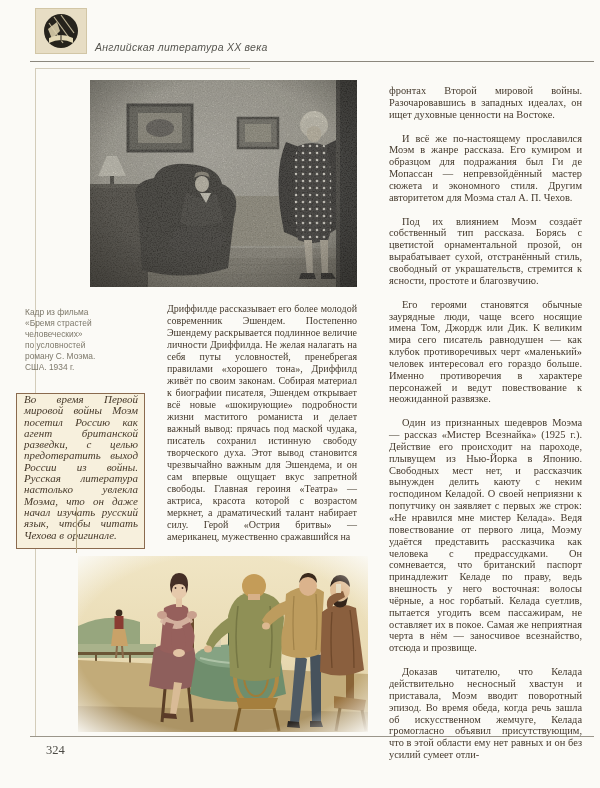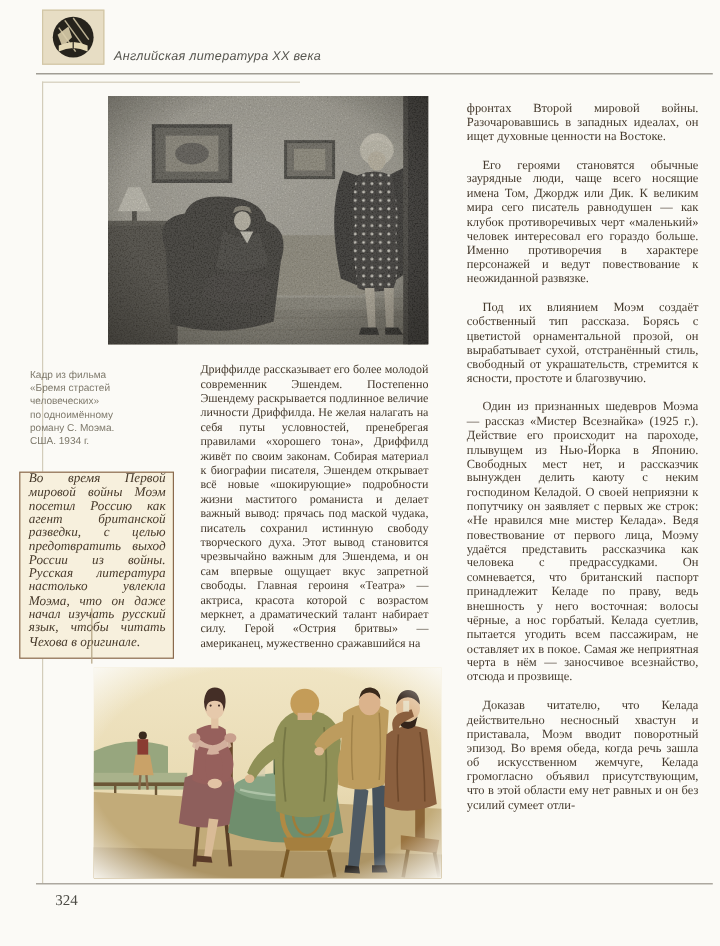--- a/index.html
+++ b/index.html
@@ -134,40 +134,41 @@
       <rect width="267" height="207" filter="url(#grainL)" opacity="0.22"></rect>
       <rect width="267" height="207" fill="url(#vignette)"></rect>
     </svg>
   </div>
 
   <div class="photo-caption">
 
   <div>Кадр из фильма</div>
       <div>«Бремя страстей</div>
       <div>человеческих»</div>
-      <div>по одноимённому</div>
+      <div>по условностей</div>
       <div>роману С. Моэма.</div>
       <div>США. 1934 г.</div>
     </div>
 
   <div class="sidebar-note">
     <span>Во время Первой мировой войны Моэм посетил Россию как агент британской разведки, с целью предотвратить выход России из войны. Русская литература настолько увлекла Моэма, что он даже начал изучать русский язык, чтобы читать Чехова в оригинале.</span>
   </div>
   <div class="note-tail"></div>
 
   <div class="col col-middle">
 
   <p>Дриффилде рассказывает его более молодой современник Эшендем. Постепенно Эшендему раскрывается подлинное величие личности Дриффилда. Не желая налагать на себя путы условностей, пренебрегая правилами «хорошего тона», Дриффилд живёт по своим законам. Собирая материал к биографии писателя, Эшендем открывает всё новые «шокирующие» подробности жизни маститого романиста и делает важный вывод: прячась под маской чудака, писатель сохранил истинную свободу творческого духа. Этот вывод становится чрезвычайно важным для Эшендема, и он сам впервые ощущает вкус запретной свободы. Главная героиня «Театра» — актриса, красота которой с возрастом меркнет, а драматический талант набирает силу. Герой «Острия бритвы» — американец, мужественно сражавшийся на</p>
     </div>
 
   <div class="col col-right">
 
   <p>фронтах Второй мировой войны. Разочаровавшись в западных идеалах, он ищет духовные ценности на Востоке.</p>
+      <p class="indent">И всё же по-настоящему прославился Моэм в жанре рассказа. Его кумиром и образцом для подражания был Ги де Мопассан — непревзойдённый мастер сюжета и экономного стиля. Другим авторитетом для Моэма стал А. П. Чехов.</p>
+      <p class="indent">Под их влиянием Моэм создаёт собственный тип рассказа. Борясь с цветистой орнаментальной прозой, он вырабатывает сухой, отстранённый стиль, свободный от украшательств, стремится к ясности, простоте и благозвучию.</p>
       <p class="indent">Его героями становятся обычные заурядные люди, чаще всего носящие имена Том, Джордж или Дик. К великим мира сего писатель равнодушен — как клубок противоречивых черт «маленький» человек интересовал его гораздо больше. Именно противоречия в характере персонажей и ведут повествование к неожиданной развязке.</p>
-      <p class="indent">Под их влиянием Моэм создаёт собственный тип рассказа. Борясь с цветистой орнаментальной прозой, он вырабатывает сухой, отстранённый стиль, свободный от украшательств, стремится к ясности, простоте и благозвучию.</p>
       <p class="indent">Один из признанных шедевров Моэма — рассказ «Мистер Всезнайка» (1925 г.). Действие его происходит на пароходе, плывущем из Нью-Йорка в Японию. Свободных мест нет, и рассказчик вынужден делить каюту с неким господином Келадой. О своей неприязни к попутчику он заявляет с первых же строк: «Не нравился мне мистер Келада». Ведя повествование от первого лица, Моэму удаётся представить рассказчика как человека с предрассудками. Он сомневается, что британский паспорт принадлежит Келаде по праву, ведь внешность у него восточная: волосы чёрные, а нос горбатый. Келада суетлив, пытается угодить всем пассажирам, не оставляет их в покое. Самая же неприятная черта в нём — заносчивое всезнайство, отсюда и прозвище.</p>
       <p class="indent">Доказав читателю, что Келада действительно несносный хвастун и приставала, Моэм вводит поворотный эпизод. Во время обеда, когда речь зашла об искусственном жемчуге, Келада громогласно объявил присутствующим, что в этой области ему нет равных и он без усилий сумеет отли-</p>
     </div>
 
   <div class="illustration">
     <svg width="290" height="176" viewBox="0 0 290 176">
       <defs>
         <linearGradient id="sky" x1="0" y1="0" x2="0" y2="1">
           <stop offset="0" stop-color="#f0e5c4"></stop>
             <stop offset="0.55" stop-color="#e9dbb4"></stop>

